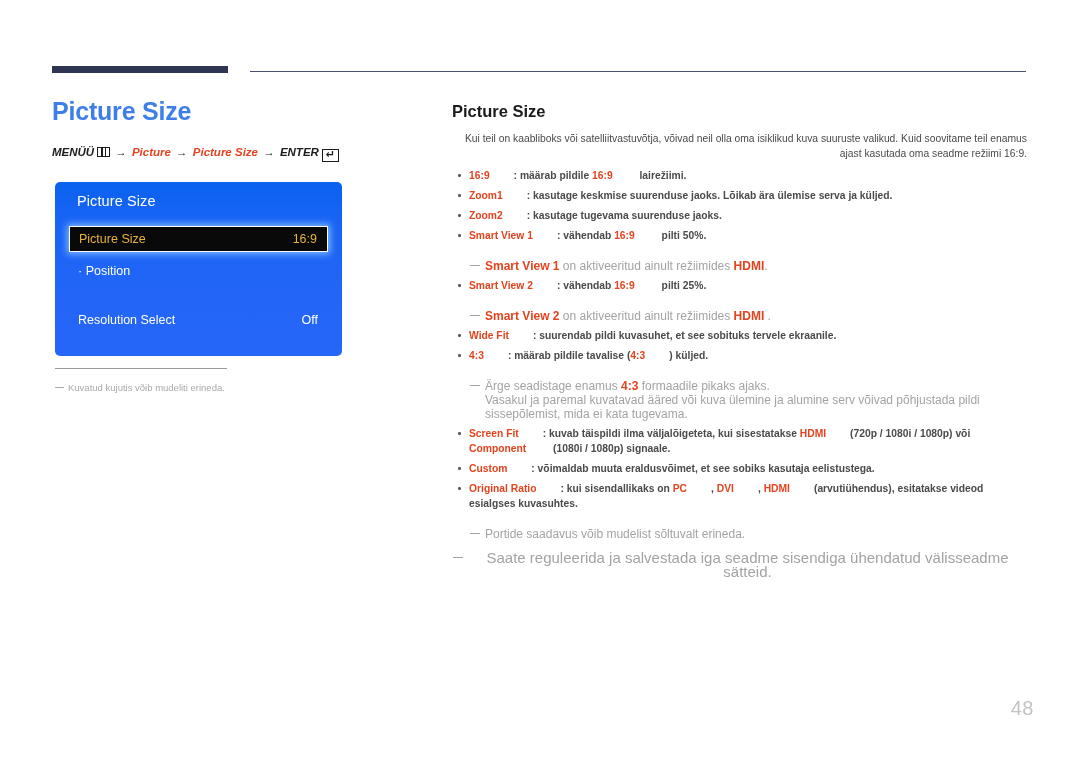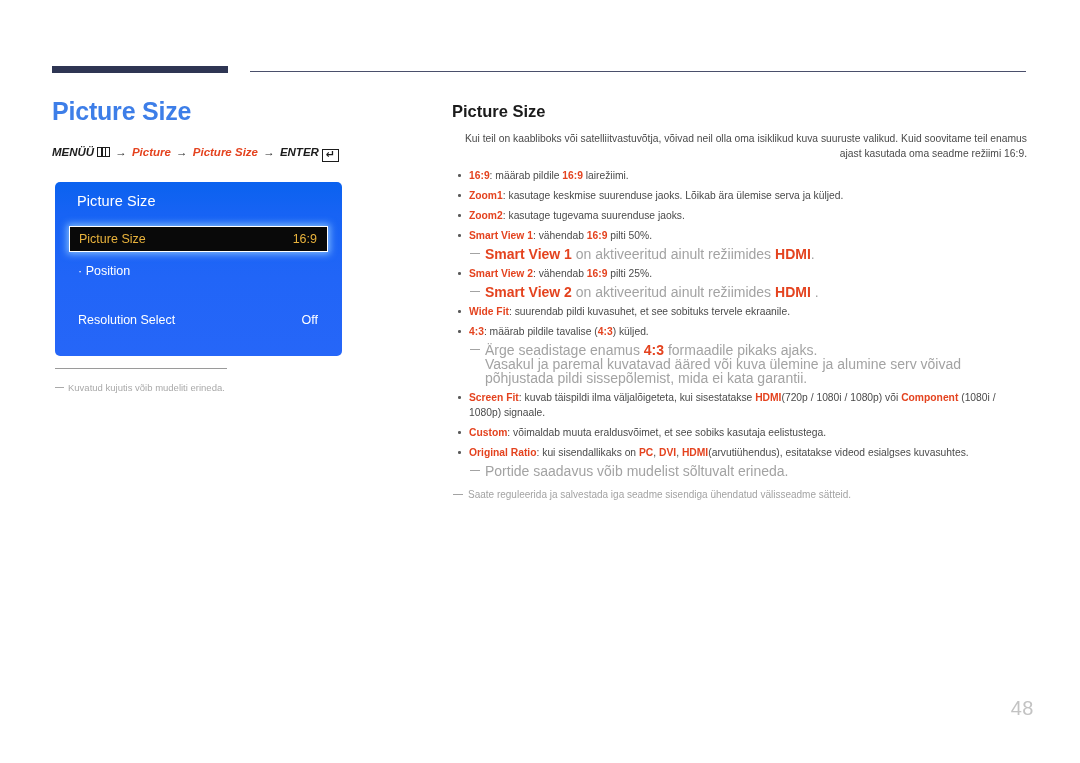--- a/index.html
+++ b/index.html
@@ -226,48 +226,49 @@
   li.bullet > .dot {
     position: absolute;
     left: 6px;
     top: 6px;
     width: 2.6px;
     height: 2.6px;
     background: #5a5a5a;
     border-radius: 50%;
   }
   .kw { color: #e4431f; font-weight: bold; }
-  .plain { color: #4a4a4a; font-weight: normal; }
+  .plain { color: #4a4a4a; font-weight: bold; padding-left: 24px; }
 
   .subnote {
     position: relative;
     padding-left: 16px;
-    margin-top: 4px;
+    margin-top: 16px;
     margin-bottom: 2px;
-    font-size: 14px;
+    font-size: 12px;
     color: #a3a3a3;
     line-height: 14px;
   }
   .subnote > .sdash {
     position: absolute;
     left: 1px;
     top: 6px;
     width: 10px;
     border-top: 1.3px solid #a3a3a3;
   }
   .subnote .kw { color: #e4431f; font-weight: bold; }
   .subnote .cont { display: block; padding-left: 0; }
 
   .note-standalone {
     position: relative;
     padding-left: 16px;
-    font-size: 10px;
+    font-size: 15px;
     color: #a3a3a3;
     line-height: 14px;
     margin-top: 10px;
+    text-align: center;
   }
   .note-standalone > .sdash {
     position: absolute;
     left: 1px;
     top: 6px;
     width: 10px;
     border-top: 1.3px solid #a3a3a3;
   }
 
   
@@ -364,21 +365,21 @@
       <span class="dot"></span>
       <span class="kw">Wide Fit</span><span class="plain">: suurendab pildi kuvasuhet, et see sobituks tervele ekraanile.</span>
     </li>
 
     <li class="bullet">
       <span class="dot"></span>
       <span class="kw">4:3</span><span class="plain">: määrab pildile tavalise (</span><span class="kw">4:3</span><span class="plain">) küljed.</span>
       <div class="subnote">
         <span class="sdash"></span>
         <span>Ärge seadistage enamus </span><span class="kw">4:3</span><span> formaadile pikaks ajaks.</span>
-        <span class="cont">Vasakul ja paremal kuvatavad ääred või kuva ülemine ja alumine serv võivad põhjustada pildi sissepõlemist, mida ei kata garantii.</span>
+        <span class="cont">Vasakul ja paremal kuvatavad ääred või kuva ülemine ja alumine serv võivad põhjustada pildi sissepõlemist, mida ei kata tugevama.</span>
       </div>
     </li>
 
     <li class="bullet">
       <span class="dot"></span>
       <span class="kw">Screen Fit</span><span class="plain">: kuvab täispildi ilma väljalõigeteta, kui sisestatakse </span><span class="kw">HDMI</span><span class="plain">(720p / 1080i / 1080p) või </span><span class="kw">Component</span><span class="plain"> (1080i / 1080p) signaale.</span>
     </li>
 
     <li class="bullet">
       <span class="dot"></span>

